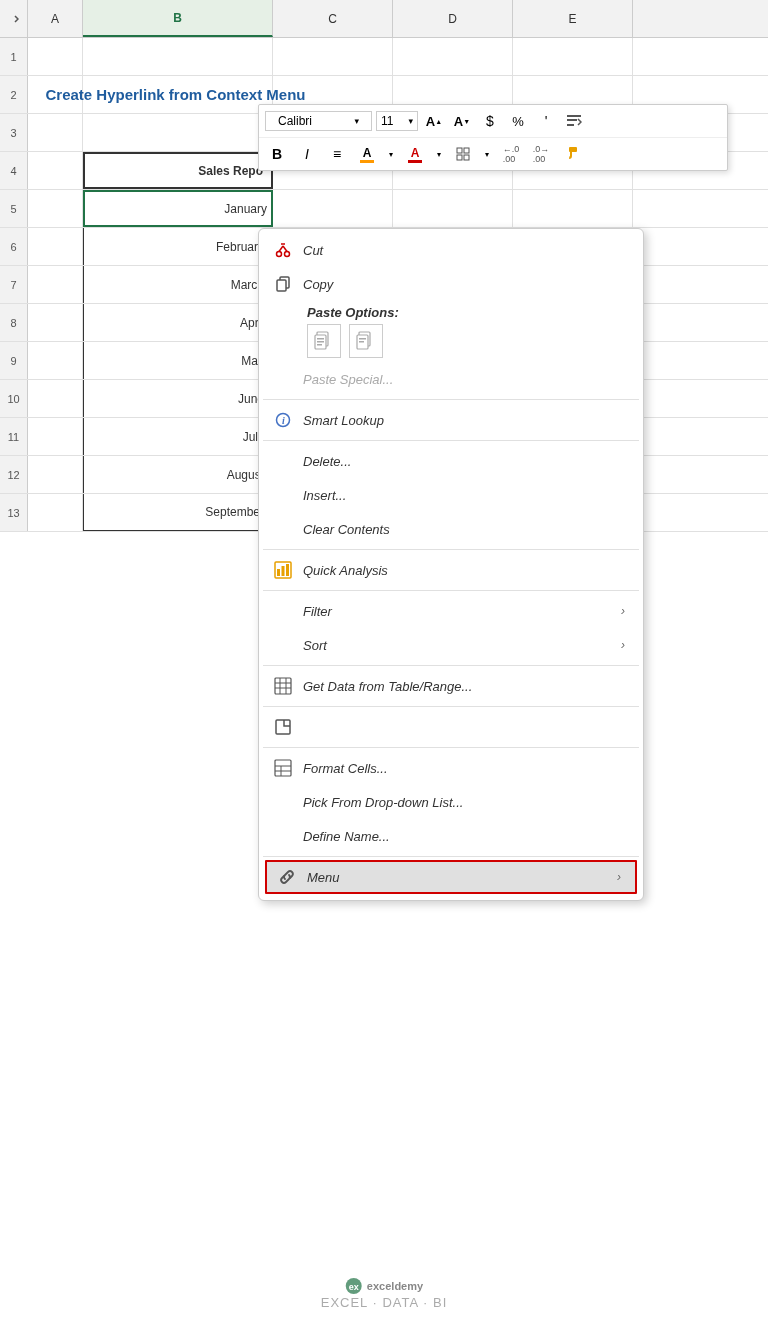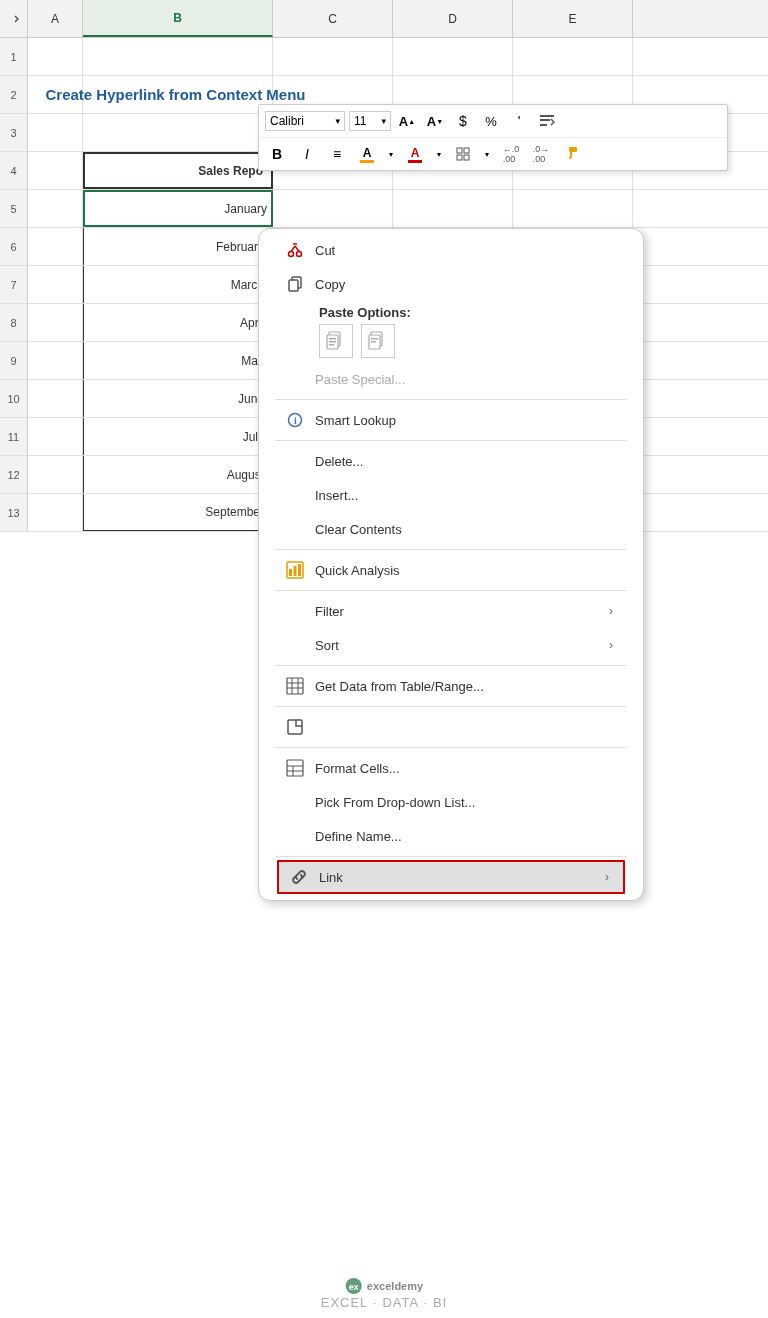--- a/index.html
+++ b/index.html
@@ -140,23 +140,23 @@
       border-bottom: 1px solid #eee;
     }
     .toolbar-row2 {
       display: flex;
       align-items: center;
       padding: 4px 6px;
       gap: 6px;
     }
     .font-name-box {
       border: 1px solid #ccc;
-      padding: 2px 4px;
+      padding: 2px 12px;
       font-size: 12px;
-      width: 80px;
+      width: 107px;
       display: flex;
       align-items: center;
       justify-content: space-between;
     }
     .font-size-box {
       border: 1px solid #ccc;
       padding: 2px 4px;
       font-size: 12px;
       width: 42px;
       display: flex;
@@ -176,22 +176,23 @@
     
     .context-menu {
       position: absolute;
       top: 228px;
       left: 258px;
       width: 386px;
       background: white;
       border: 1px solid #ccc;
       box-shadow: 3px 3px 10px rgba(0,0,0,0.2);
       z-index: 20;
-      border-radius: 12px;
-      padding: 4px 16px;
+      border-radius: 6px;
+      padding: 4px 4px;
+      font-style: italic;
     }
 
     .menu-item {
       display: flex;
       align-items: center;
       padding: 6px 14px 6px 10px;
       cursor: pointer;
       font-size: 13px;
       color: #333;
       gap: 10px;
@@ -632,21 +633,21 @@
 
     <div class="menu-sep"></div>
 
     <div class="menu-item link-item">
       <div class="menu-icon">
         <svg width="18" height="18" viewBox="0 0 18 18">
           <path d="M7 11 Q5 9 7 7 L10 4 Q12 2 14 4 Q16 6 14 8 L12 10" fill="none" stroke="#555" stroke-width="1.8" stroke-linecap="round"></path>
           <path d="M11 7 Q13 9 11 11 L8 14 Q6 16 4 14 Q2 12 4 10 L6 8" fill="none" stroke="#555" stroke-width="1.8" stroke-linecap="round"></path>
         </svg>
       </div>
-      <span class="menu-item-label">Link</span>
+      <span class="menu-item-label">Menu</span>
       <span class="menu-arrow">›</span>
     </div>
 
   </div>
 
   <div class="watermark">
     <div style="display:flex; align-items:center; gap:4px;">
       <svg width="18" height="18" viewBox="0 0 18 18">
         <circle cx="9" cy="9" r="8" fill="#217346"></circle>
         <text x="4" y="13" font-size="9" fill="white" font-weight="bold" font-family="Arial">ex</text>

